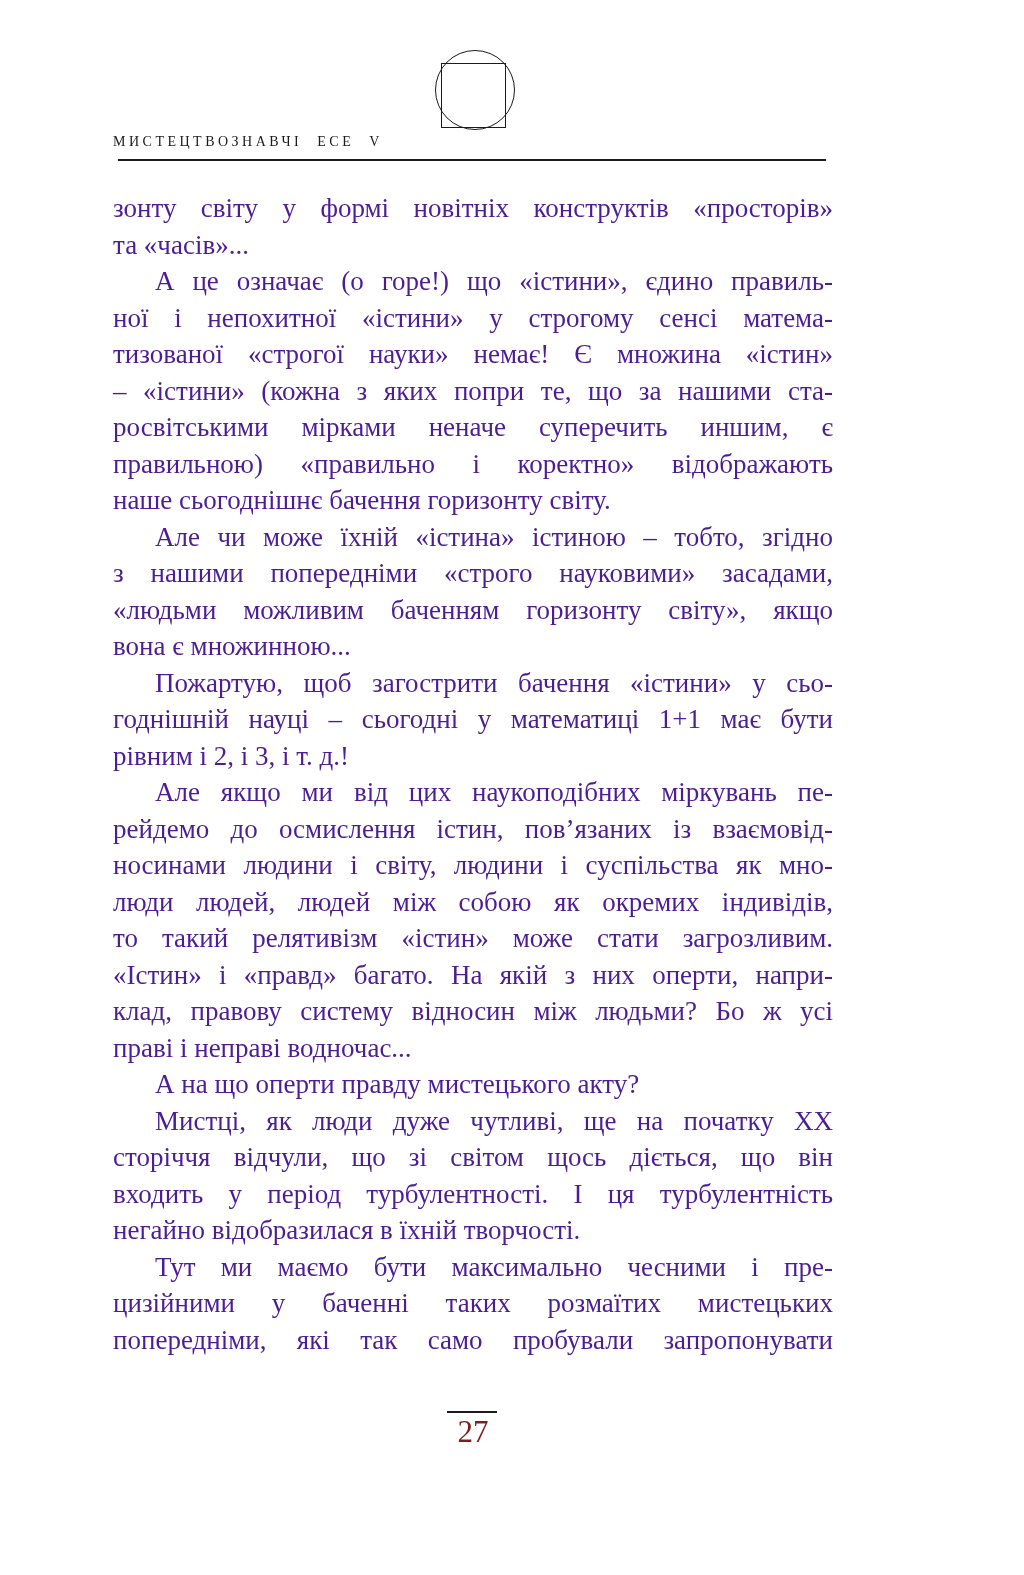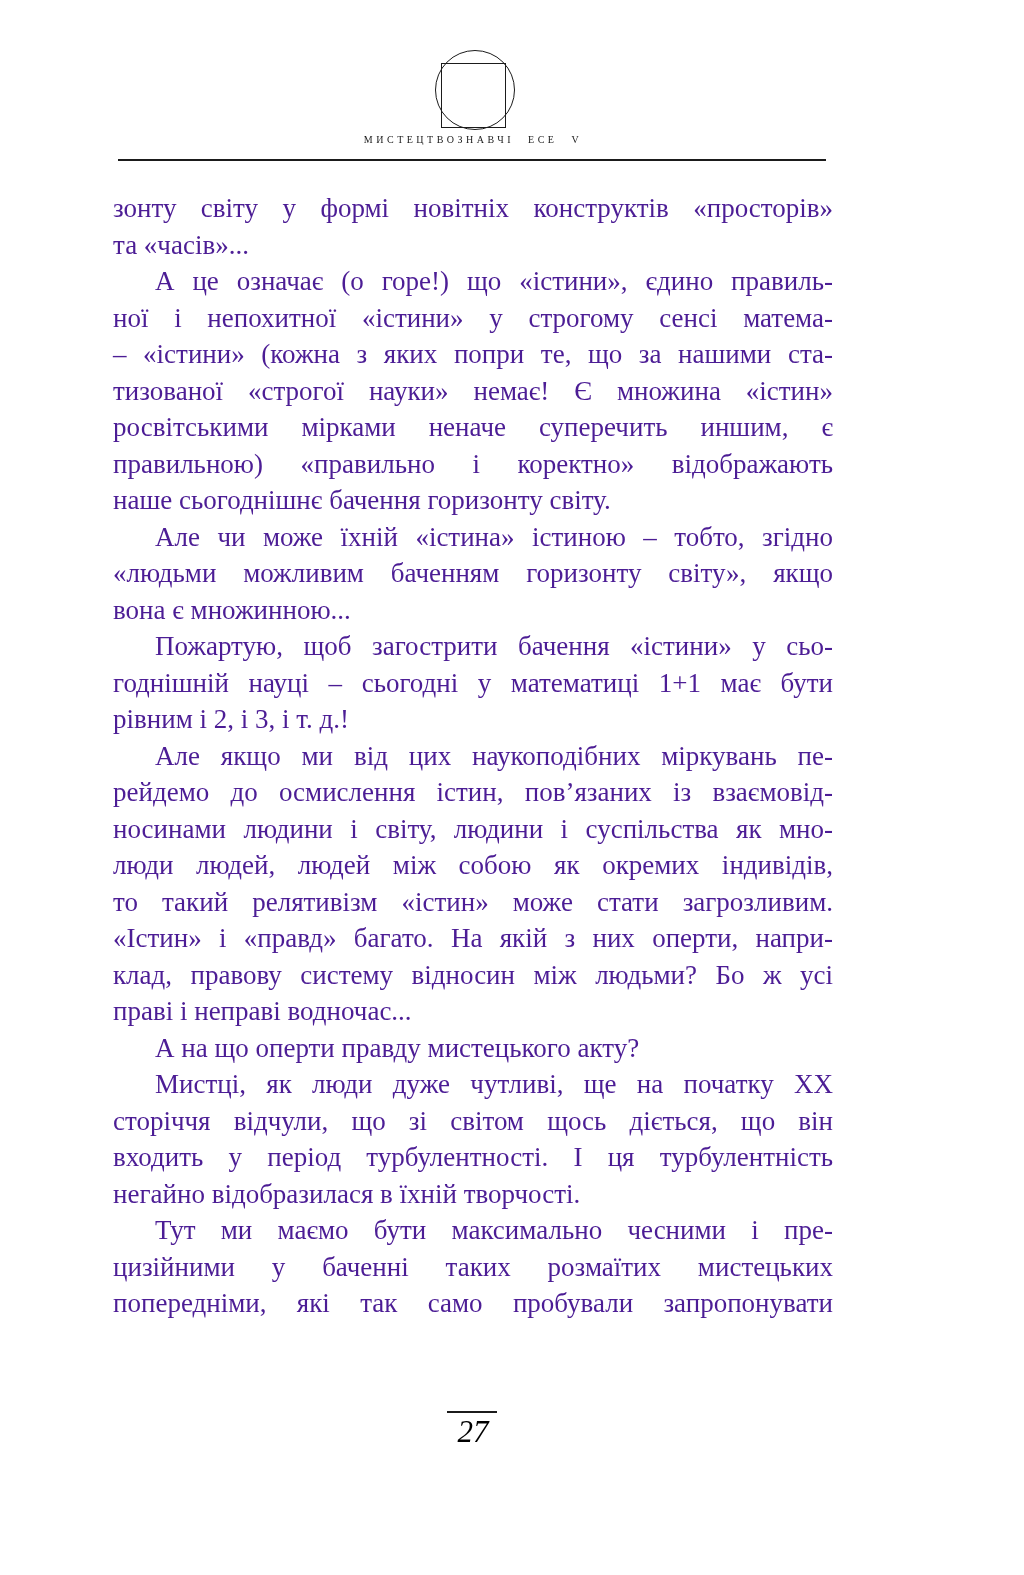--- a/index.html
+++ b/index.html
@@ -31,22 +31,22 @@
     width: 65px; height: 65px;
     border: 1.5px solid #1b1b1b;
     box-sizing: border-box;
     background: transparent;
   }
   
   .header-title {
     position: absolute;
     left: 113px; top: 134px;
     width: 720px;
-    text-align: center;
-    font-size: 10px;
+    text-align: left;
+    font-size: 14px;
     letter-spacing: 3.5px;
     word-spacing: 8px;
     color: #1b1b1b;
     white-space: nowrap;
   }
   .header-rule {
     position: absolute;
     left: 118px; top: 159px;
     width: 708px; height: 2px;
     background: #1b1b1b;
@@ -77,48 +77,48 @@
     left: 447px; top: 1411px;
     width: 50px; height: 2px;
     background: #1b1b1b;
   }
   .page-number {
     position: absolute;
     left: 113px; top: 1414px;
     width: 720px;
     text-align: center;
     font-size: 31px;
-    color: #000000;
-    font-style: italic;
+    color: #7f1d1d;
   }
 </style>
 </head>
 <body>
 
 <div class="page">
 
   <div>
     <div class="logo-circle"></div>
     <div class="logo-square"></div>
   </div>
 
   <div class="header-title">МИСТЕЦТВОЗНАВЧІ ЕСЕ V</div>
   <div class="header-rule"></div>
 
   <div class="body-text" id="body-text">
       <div class="line">зонту світу у формі новітніх конструктів «просторів»</div>
       <div class="line last">та «часів»...</div>
       <div class="line indent">А це означає (о горе!) що «істини», єдино правиль-</div>
       <div class="line">ної і непохитної «істини» у строгому сенсі матема-</div>
+      <div class="line">тизованої «строгої науки» немає! Є множина «істин»</div>
       <div class="line">– «істини» (кожна з яких попри те, що за нашими ста-</div>
-      <div class="line">тизованої «строгої науки» немає! Є множина «істин»</div>
       <div class="line">росвітськими мірками неначе суперечить иншим, є</div>
       <div class="line">правильною) «правильно і коректно» відображають</div>
       <div class="line last">наше сьогоднішнє бачення горизонту світу.</div>
       <div class="line indent">Але чи може їхній «істина» істиною – тобто, згідно</div>
+      <div class="line">з нашими попередніми «строго науковими» засадами,</div>
       <div class="line">«людьми можливим баченням горизонту світу», якщо</div>
       <div class="line last">вона є множинною...</div>
       <div class="line indent">Пожартую, щоб загострити бачення «істини» у сьо-</div>
       <div class="line">годнішній науці – сьогодні у математиці 1+1 має бути</div>
       <div class="line last">рівним і 2, і 3, і т. д.!</div>
       <div class="line indent">Але якщо ми від цих наукоподібних міркувань пе-</div>
       <div class="line">рейдемо до осмислення істин, пов’язаних із взаємовід-</div>
       <div class="line">носинами людини і світу, людини і суспільства як мно-</div>
       <div class="line">люди людей, людей між собою як окремих індивідів,</div>
       <div class="line">то такий релятивізм «істин» може стати загрозливим.</div>

